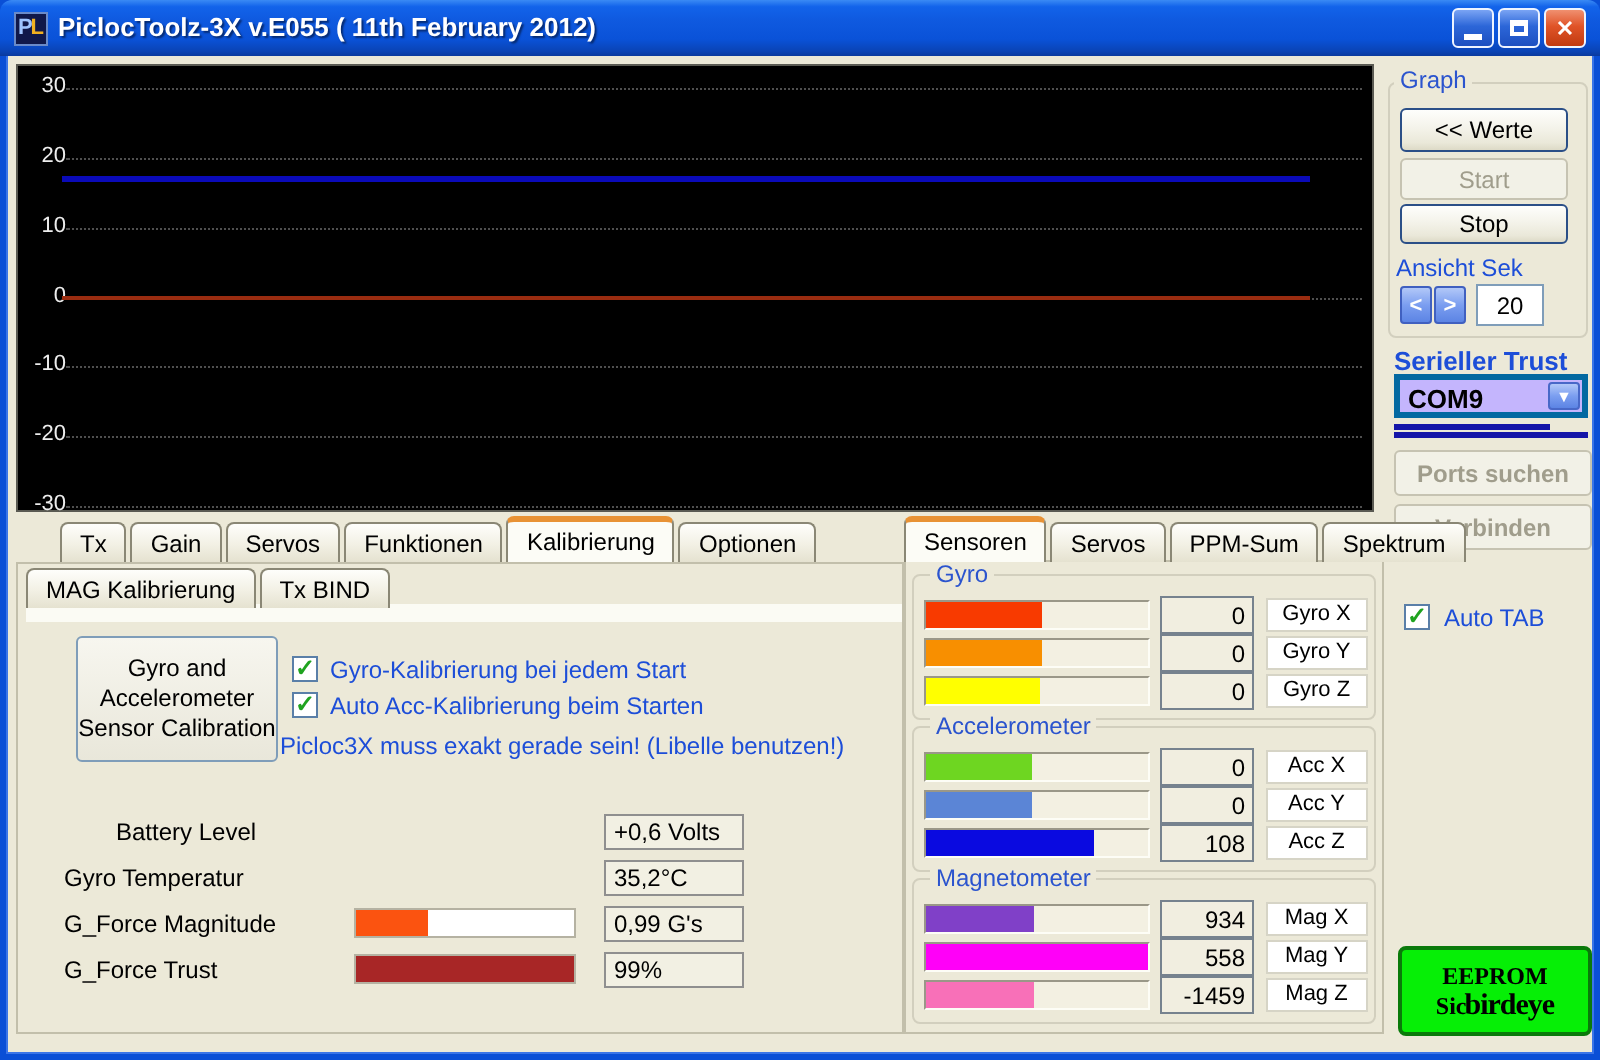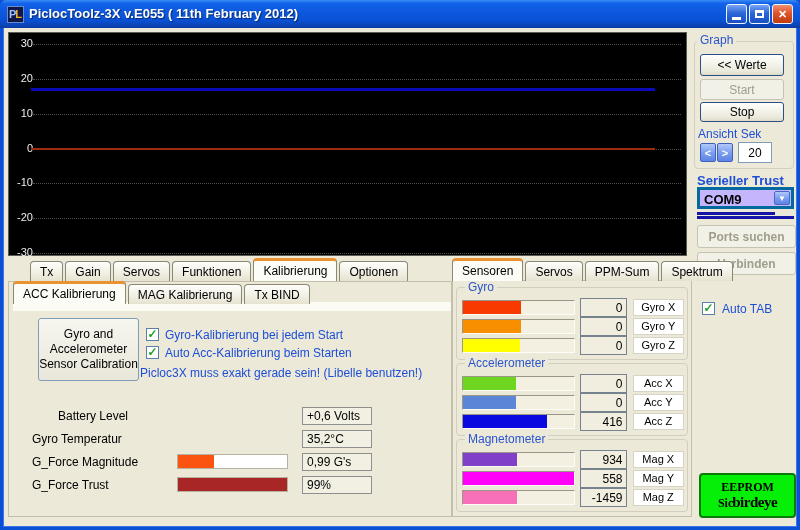--- a/index.html
+++ b/index.html
@@ -210,21 +210,20 @@
       <div class="tab selected">Kalibrierung</div>
       <div class="tab">Optionen</div>
     </div>
   <div class="tab-bar" style="left:452px; top:258px;">
       <div class="tab selected">Sensoren</div>
       <div class="tab">Servos</div>
       <div class="tab">PPM-Sum</div>
       <div class="tab">Spektrum</div>
     </div>
   <div class="tab-bar" style="left:13px; top:281px;">
-      <div class="tab selected">ACC Kalibrierung</div>
       <div class="tab">MAG Kalibrierung</div>
       <div class="tab">Tx BIND</div>
     </div>
 
   <div class="calib-btn">
     <span>Gyro and</span>
     <span>Accelerometer</span>
     <span>Sensor Calibration</span>
   </div>
   <div class="cb" style="left:146px; top:328px;">
@@ -295,21 +294,21 @@
             <div class="bar-track">
               <div class="bar-fill" style="width: 48%; background: rgb(91, 133, 214);"></div>
             </div>
             <div class="val-box">0</div>
             <div class="lbl-box">Acc Y</div>
           </div>
           <div class="srow">
             <div class="bar-track">
               <div class="bar-fill" style="width: 76%; background: rgb(10, 10, 224);"></div>
             </div>
-            <div class="val-box">416</div>
+            <div class="val-box">108</div>
             <div class="lbl-box">Acc Z</div>
           </div>
         </div>
       </div>
       <div class="sgroup">
         <span class="group-label">Magnetometer</span>
         <div class="srows">
           <div class="srow">
             <div class="bar-track">
               <div class="bar-fill" style="width: 49%; background: rgb(128, 64, 200);"></div>

